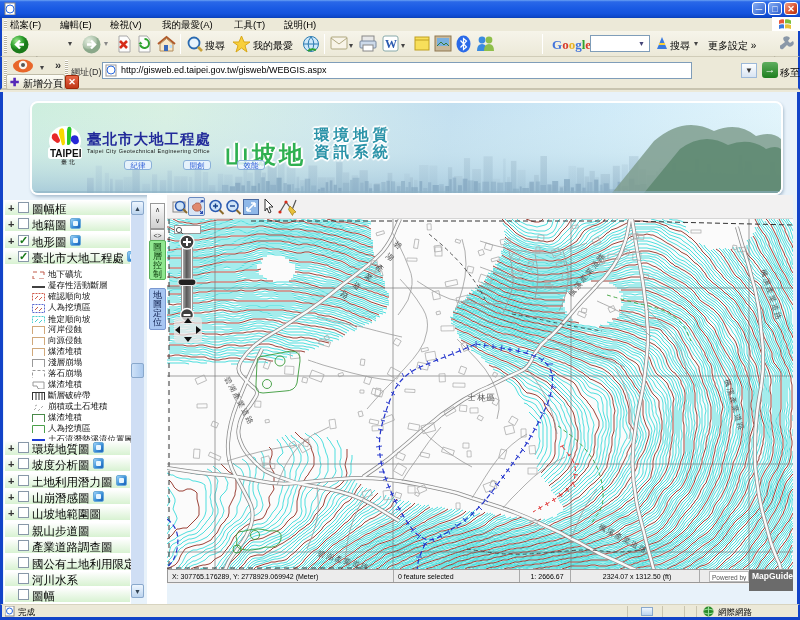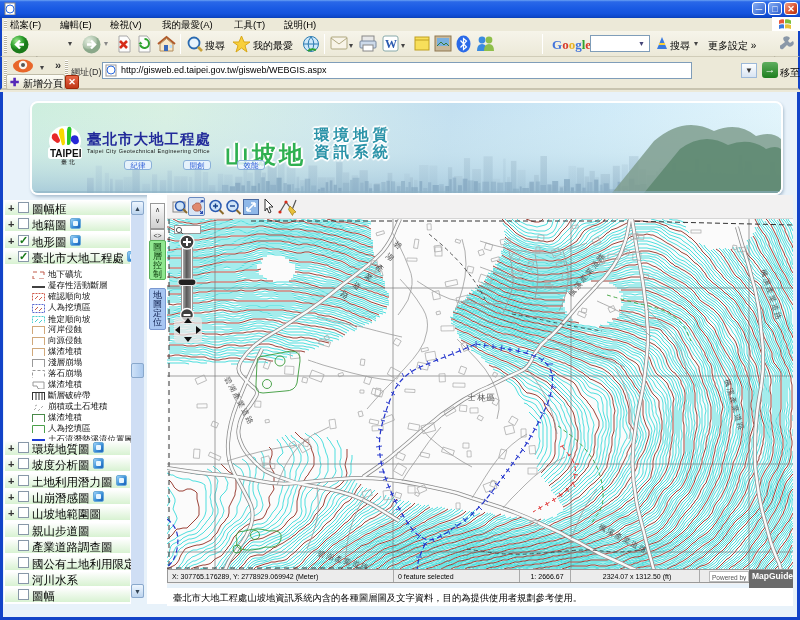--- a/index.html
+++ b/index.html
@@ -1310,16 +1310,32 @@
         </div>
    </div>
    <div id="mapstatus" class="abs">
        <div class="msp" style="left:0;width:226px">X: 307765.176289, Y: 2778929.069942 (Meter)</div>
        <div class="msp" style="left:226px;width:126px">0 feature selected</div>
        <div class="msp" style="left:352px;width:51px;text-align:center">1: 2666.67</div>
        <div class="msp" style="left:403px;width:129px;text-align:center">2324.07 x 1312.50 (ft)</div>
        <div class="abs" style="left:541px;top:1px;width:40px;height:11px;background:#fff;border:1px solid #bbb;color:#555;font-size:6.5px;padding:2px 0 0 2px;white-space:nowrap;overflow:hidden">Powered by</div>
        <div class="abs" style="left:581px;top:0px;width:44px;height:21px;background:#6b6b6b;color:#fff;font-size:8.5px;font-weight:bold;padding:1px 0 8px 3px">MapGuide</div>
    </div>
-   <div id="pagetext" class="abs">臺北市大地工程處山坡地資訊系統內含的各種圖層圖及文字資料，目的為提供使用者規劃參考使用。</div>
+ </div>
+ <div id="iestatus" class="abs">
+   <svg class="abs" style="left:3px;top:1px" width="11" height="11">
+        <rect x="0" y="0" width="9" height="10" fill="#fff" stroke="#888"></rect>
+        <circle cx="4.5" cy="5" r="3" fill="none" stroke="#2a6ae0"></circle>
+      </svg>
+   <span class="abs" style="left:16px;top:2px">完成</span>
+   <div class="abs" style="left:625px;top:1px;width:1px;height:11px;background:#c8c4b0"></div>
+   <div class="abs" style="left:639px;top:2px;width:12px;height:9px;background:linear-gradient(#eef6ff,#bcd4ee);border:1px solid #89a8cc"></div>
+   <div class="abs" style="left:660px;top:1px;width:1px;height:11px;background:#c8c4b0"></div>
+   <div class="abs" style="left:682px;top:1px;width:1px;height:11px;background:#c8c4b0"></div>
+   <div class="abs" style="left:694px;top:1px;width:1px;height:11px;background:#c8c4b0"></div>
+   <svg class="abs" style="left:701px;top:1px" width="11" height="11">
+        <circle cx="5.5" cy="5.5" r="5" fill="#2a8a2a"></circle>
+        <path d="M1,4 Q5,2 10,4 M1,7 Q5,9 10,7 M5.5,0.5 v10" stroke="#9adf9a" fill="none" stroke-width="1"></path>
+      </svg>
+   <span class="abs" style="left:716px;top:2px">網際網路</span>
  </div>
  <div id="botborder" class="abs"></div>
 </div>
 
 </body></html>

